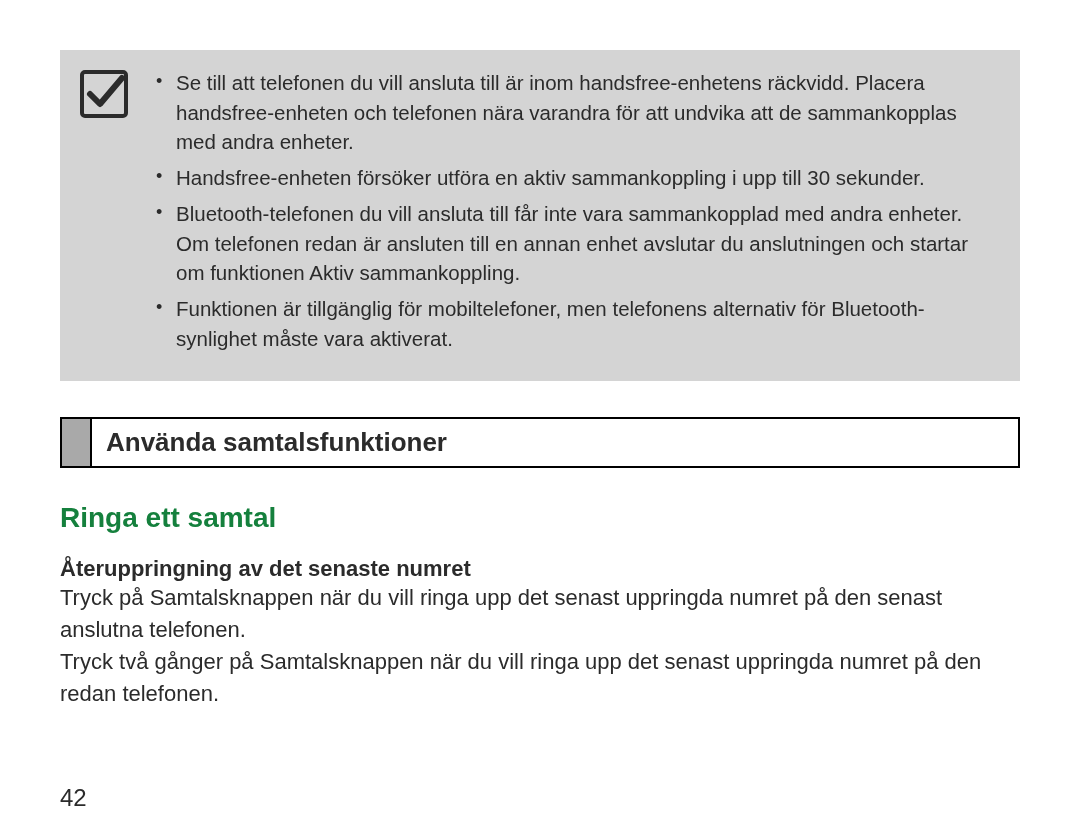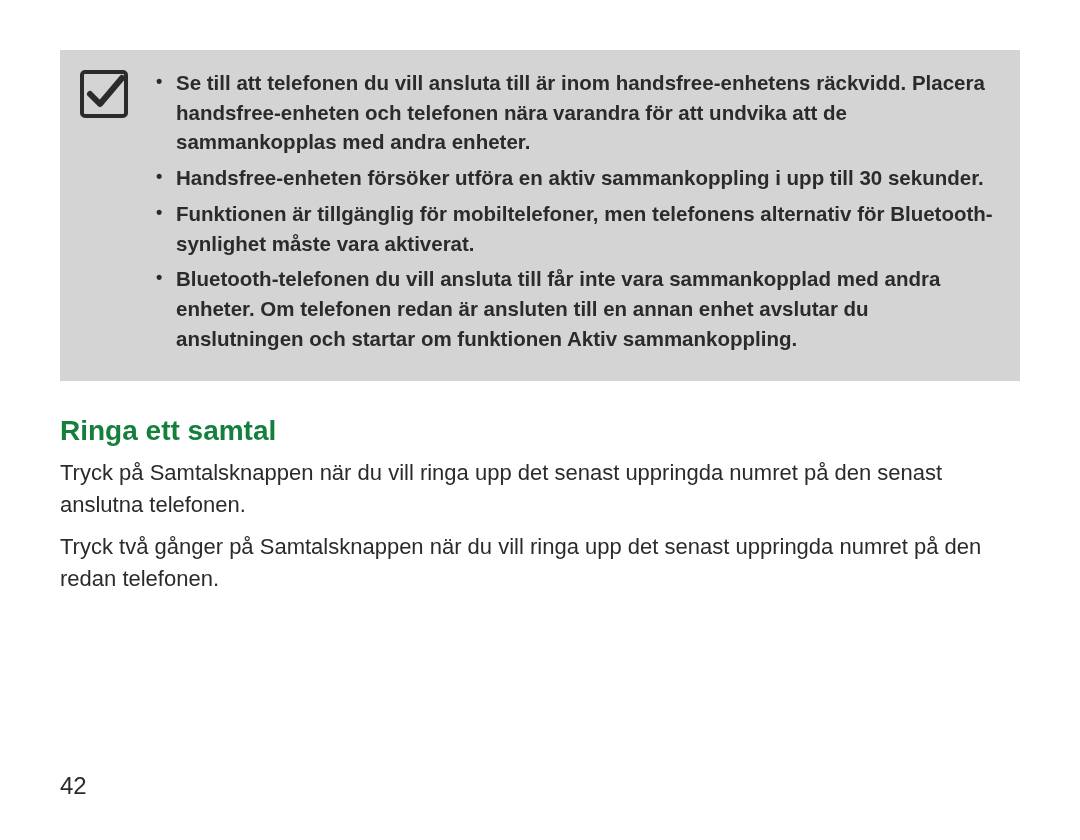--- a/index.html
+++ b/index.html
@@ -1,53 +1,58 @@
 <!DOCTYPE html>
 <html><head>
 <meta charset="utf-8">
 <style>
   * { box-sizing: border-box; margin: 0; padding: 0; }
   html, body { width: 1080px; height: 840px; background: #fff; font-family: Arial, Helvetica, sans-serif; color: #2b2b2b; }
   .page { padding: 50px 60px 40px 60px; position: relative; height: 100%; }
-  .note-box { background: #d4d4d4; display: flex; padding: 18px 26px 22px 18px; gap: 22px; font-weight: bold; }
+  .note-box { background: #d4d4d4; display: flex; padding: 18px 26px 22px 18px; gap: 22px; }
   .note-icon { width: 52px; height: 52px; flex: 0 0 52px; }
   .note-icon svg { width: 52px; height: 52px; }
   .note-list { list-style: none; font-size: 20.5px; line-height: 1.45; color: #2b2b2b; }
   .note-list li { position: relative; padding-left: 24px; margin-bottom: 6px; }
   .note-list li::before { content: "•"; position: absolute; left: 4px; top: 0; font-size: 18px; }
   .section-bar { display: flex; margin-top: 36px; border: 2px solid #000; }
   .section-tab { width: 30px; background: #a9a9a9; border-right: 2px solid #000; }
   .section-title { font-size: 26px; font-weight: bold; padding: 8px 14px; }
   .subheading { font-size: 28px; font-weight: bold; color: #15803d; margin-top: 34px; }
   .subsub { font-size: 22px; font-weight: bold; margin-top: 22px; color: #2b2b2b; }
-  .body-text { font-size: 22px; line-height: 1.45; margin-top: 10px; color: #2b2b2b; }
-  .page-num { position: absolute; left: 60px; bottom: 40px; font-size: 24px; color: #2b2b2b; }
+  .body-text { font-size: 22px; line-height: 1.45; color: #2b2b2b; }
+  .page-num { position: absolute; left: 60px; bottom: 28px; font-size: 24px; color: #2b2b2b; }
 </style>
 </head>
 <body>
 
 <div class="page">
 
   <div class="note-box">
     <div class="note-icon">
       <svg viewBox="0 0 52 52">
         <rect x="4" y="4" width="44" height="44" rx="3" ry="3" fill="none" stroke="#2b2b2b" stroke-width="4"></rect>
         <path d="M12 26 L22 36 L44 10" fill="none" stroke="#2b2b2b" stroke-width="6" stroke-linecap="round" stroke-linejoin="round"></path>
       </svg>
     </div>
     <ul class="note-list">
       <li>Se till att telefonen du vill ansluta till är inom handsfree-enhetens räckvidd. Placera handsfree-enheten och telefonen nära varandra för att undvika att de sammankopplas med andra enheter.</li>
       <li>Handsfree-enheten försöker utföra en aktiv sammankoppling i upp till 30 sekunder.</li>
+      <li>Bluetooth-telefonen du vill ansluta till får inte vara sammankopplad med andra enheter. Om telefonen redan är ansluten till en annan enhet avslutar du anslutningen och startar om funktionen Aktiv sammankoppling.</li>
       <li>Funktionen är tillgänglig för mobiltelefoner, men telefonens alternativ för Bluetooth-synlighet måste vara aktiverat.</li>
-      <li>Bluetooth-telefonen du vill ansluta till får inte vara sammankopplad med andra enheter. Om telefonen redan är ansluten till en annan enhet avslutar du anslutningen och startar om funktionen Aktiv sammankoppling.</li>
     </ul>
   </div>
 
+  <div class="section-bar">
+    <div class="section-tab"></div>
+    <div class="section-title">Använda samtalsfunktioner</div>
+  </div>
 
   <div class="subheading">Ringa ett samtal</div>
 
+  <div class="subsub">Återuppringning av det senaste numret</div>
 
   <p class="body-text">Tryck på Samtalsknappen när du vill ringa upp det senast uppringda numret på den senast anslutna telefonen.</p>
   <p class="body-text">Tryck två gånger på Samtalsknappen när du vill ringa upp det senast uppringda numret på den redan telefonen.</p>
 
   <div class="page-num">42</div>
 
 </div>
 
 </body></html>

